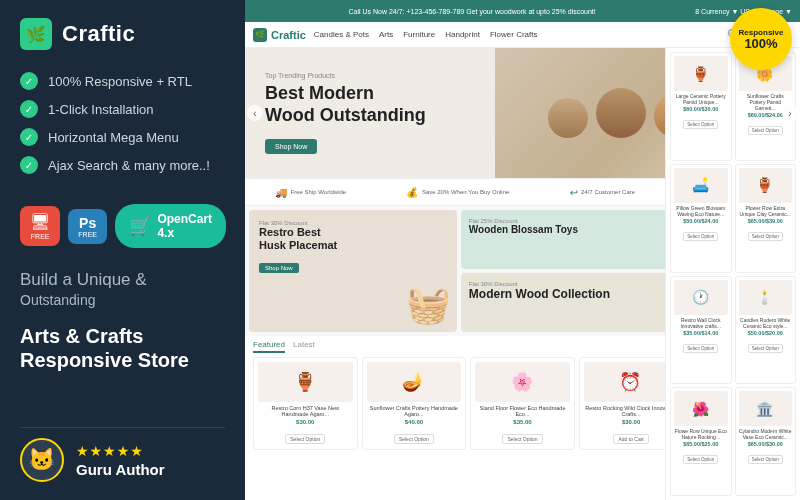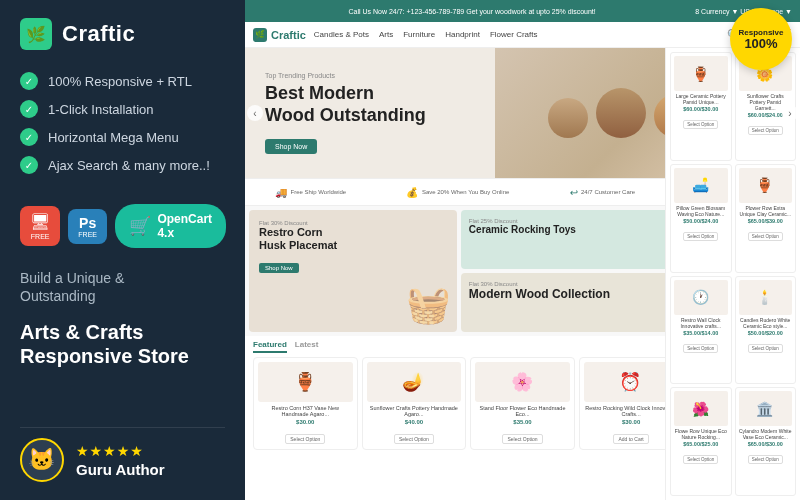--- a/index.html
+++ b/index.html
@@ -130,21 +130,21 @@
 
     .cart-icon-badge {
       font-size: 18px;
     }
 
     .tagline {
       margin-bottom: 16px;
     }
 
     .tagline .line1 {
-      font-size: 14px;
+      font-size: 17px;
       color: #aab8c4;
       margin-bottom: 2px;
     }
 
     .tagline .line2 {
       font-size: 14px;
       color: #aab8c4;
     }
 
     .store-type {
@@ -453,21 +453,21 @@
     .product-tabs {
       display: flex;
       gap: 8px;
       margin-bottom: 4px;
       padding: 0 4px;
     }
 
     .product-tab {
       font-size: 8px;
       color: #2d7a6e;
-      font-weight: 700;
+      font-weight: 400;
       border-bottom: 2px solid #2d7a6e;
       padding-bottom: 2px;
     }
 
     .product-tab.inactive {
       color: #999;
       border-bottom: none;
     }
 
     .product-row {
@@ -755,30 +755,30 @@
         <div class="feature-item">
           <span class="feat-icon">✓</span>
           <span>Money Back Guarantee</span>
         </div>
       </div>
 
       <div class="product-section">
         <div class="banner-left">
           <div class="banner-label">Flat 30% Discount</div>
           <div class="banner-title">
-            <span>Restro Corn</span><br>
+            <span>Restro Best</span><br>
             <span>Husk Placemat</span>
           </div>
           <button class="banner-btn">Shop Now</button>
           <div style="position:absolute;right:6px;bottom:6px;font-size:36px;opacity:0.6">🧺</div>
         </div>
         <div class="banner-right">
           <div class="banner-top">
             <div class="banner-label">Flat 25% Discount</div>
-            <div style="font-size:10px;font-weight:800;color:#222">Ceramic Rocking Toys</div>
+            <div style="font-size:10px;font-weight:800;color:#222">Wooden Blossam Toys</div>
           </div>
           <div class="banner-bottom">
             <div class="banner-label">Flat 30% Discount</div>
             <div style="font-size:12px;font-weight:800;color:#222">Modern Wood Collection</div>
           </div>
         </div>
       </div>
 
       <div class="product-grid-section">
         <div class="product-tabs">

